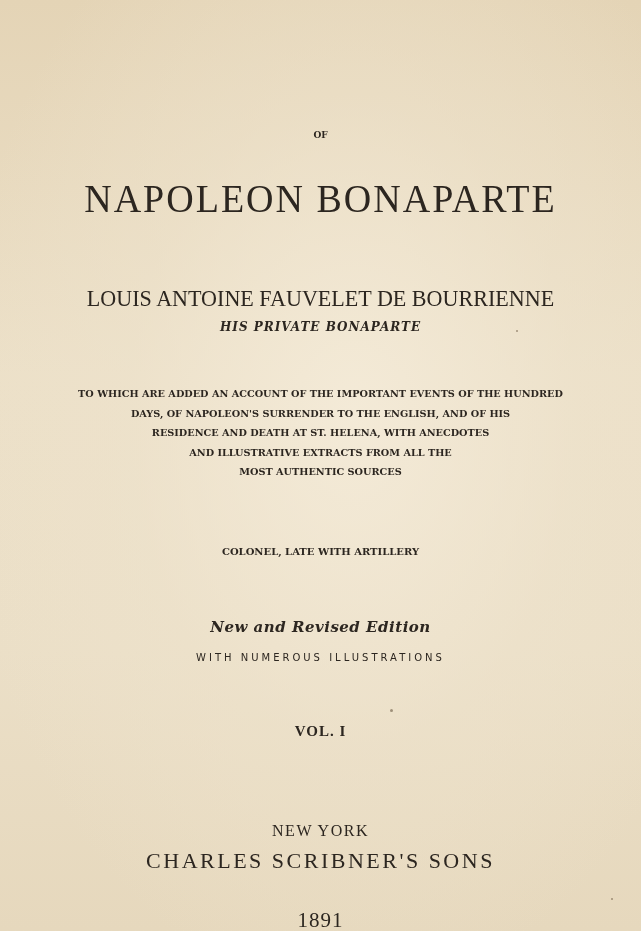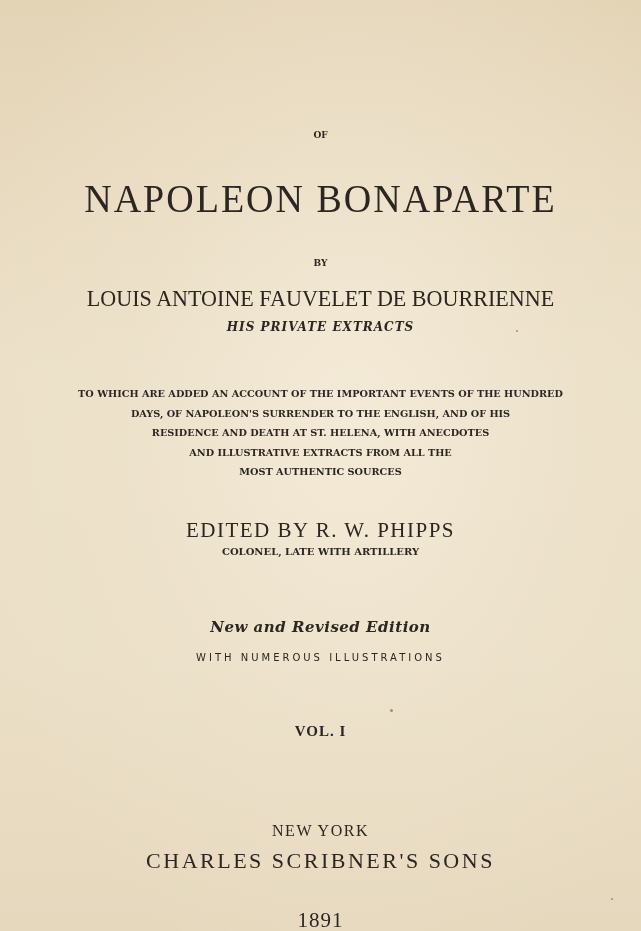--- a/index.html
+++ b/index.html
@@ -39,33 +39,31 @@
   .year { top: 880px; font-size: 21px; letter-spacing: 1px; font-family: "Liberation Serif", serif; margin-top: 28px; }
 
   .speck { position: absolute; width: 3px; height: 3px; border-radius: 50%; background: #6b5a44; opacity: 0.6; }
 </style>
 </head>
 <body>
 
 <div class="page">
   <div class="line of">OF</div>
   <div class="line title">NAPOLEON BONAPARTE</div>
-  <div class="line by">BY</div>
   <div class="line author">LOUIS ANTOINE FAUVELET DE BOURRIENNE</div>
-  <div class="line role">HIS PRIVATE EXTRACTS</div>
+  <div class="line role">HIS PRIVATE BONAPARTE</div>
 
   <div class="line desc">
     <div>TO WHICH ARE ADDED AN ACCOUNT OF THE IMPORTANT EVENTS OF THE HUNDRED</div>
     <div>DAYS, OF NAPOLEON'S SURRENDER TO THE ENGLISH, AND OF HIS</div>
     <div>RESIDENCE AND DEATH AT ST. HELENA, WITH ANECDOTES</div>
     <div>AND ILLUSTRATIVE EXTRACTS FROM ALL THE</div>
     <div>MOST AUTHENTIC SOURCES</div>
   </div>
 
-  <div class="line editor">EDITED BY R. W. PHIPPS</div>
   <div class="line editor-role">COLONEL, LATE WITH ARTILLERY</div>
 
   <div class="line edition">New and Revised Edition</div>
   <div class="line illus">WITH NUMEROUS ILLUSTRATIONS</div>
 
   <div class="line vol">VOL. I</div>
 
   <div class="line city">NEW YORK</div>
   <div class="line publisher">CHARLES SCRIBNER'S SONS</div>
   <div class="line year">1891</div>

